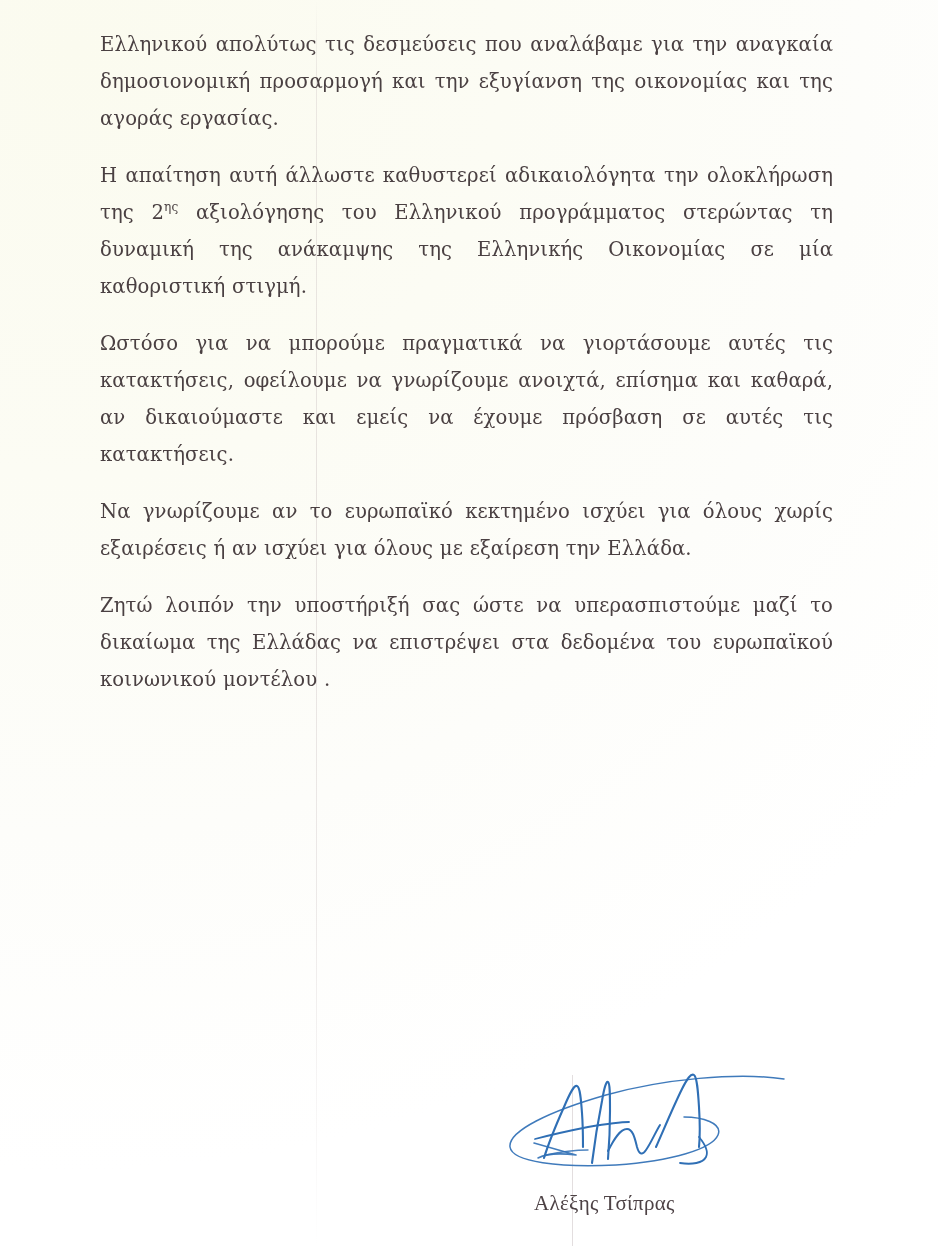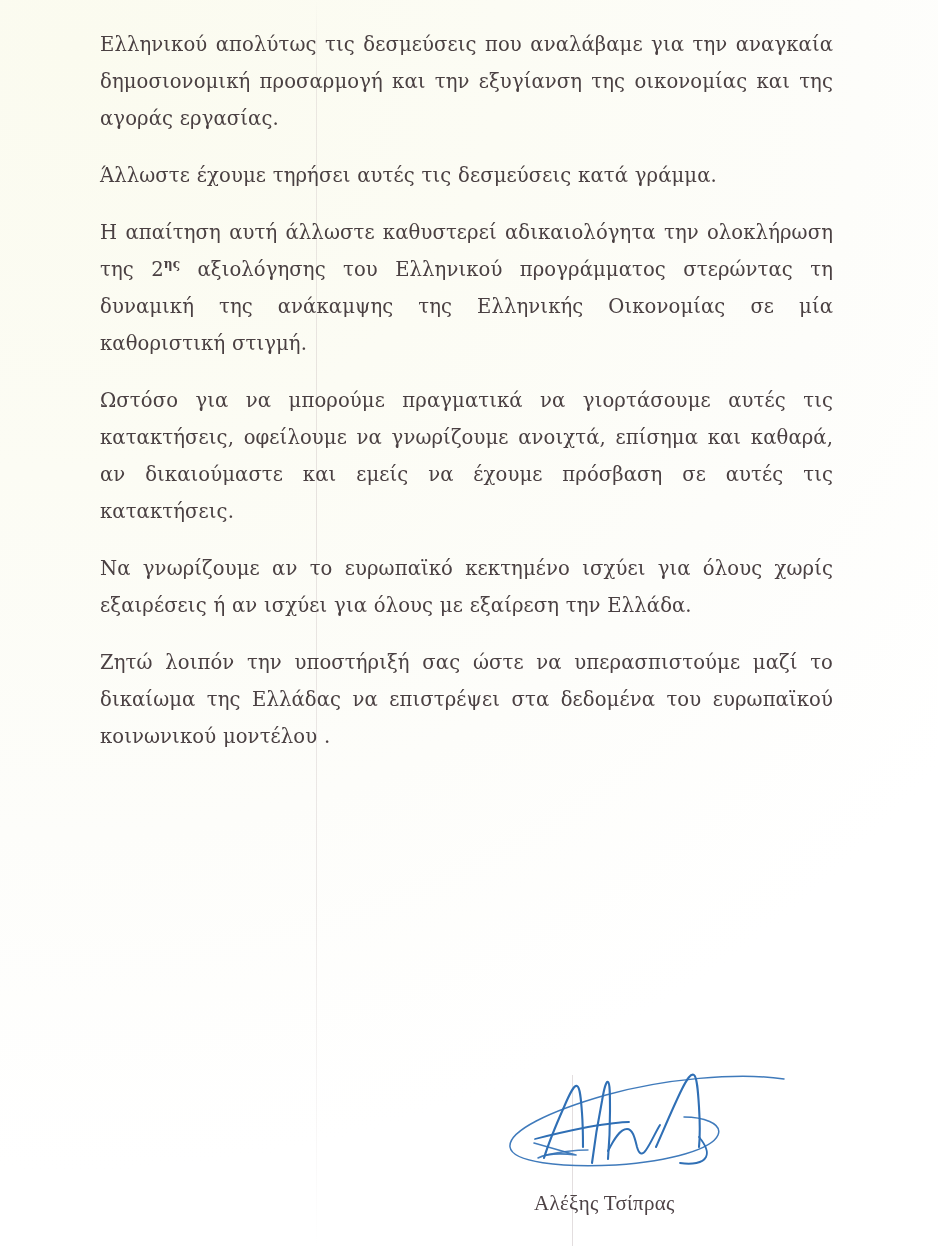--- a/index.html
+++ b/index.html
@@ -66,21 +66,20 @@
     text-justify: inter-word;
     letter-spacing: 0.1px;
     word-spacing: 0.4px;
   }
   p.para:last-child { margin-bottom: 0; }
 
   sup.ord {
     font-size: 0.62em;
     vertical-align: super;
     line-height: 0;
-    font-weight: bold;
   }
 
   
   .signature-block {
     position: absolute;
     left: 488px;
     top: 1055px;
     width: 330px;
     height: 180px;
   }
@@ -106,21 +105,20 @@
 <body>
 
 <div class="paper"></div>
 <div class="fold-line"></div>
 <div class="fold-line-2"></div>
 
 <div class="letter-body">
 
   <p class="para">Ελληνικού απολύτως τις δεσμεύσεις που αναλάβαμε για την αναγκαία δημοσιονομική προσαρμογή και την εξυγίανση της οικονομίας και της αγοράς εργασίας.</p>
 
-  <p class="para">Άλλωστε έχουμε τηρήσει αυτές τις δεσμεύσεις κατά γράμμα.</p>
 
 
   <p class="para"><span>Η απαίτηση αυτή άλλωστε καθυστερεί αδικαιολόγητα την ολοκλήρωση της 2</span><sup class="ord">ης</sup><span> αξιολόγησης του Ελληνικού προγράμματος στερώντας τη δυναμική της ανάκαμψης της Ελληνικής Οικονομίας σε μία καθοριστική στιγμή.</span></p>
 
 
 
 
   <p class="para">Ωστόσο για να μπορούμε πραγματικά να γιορτάσουμε αυτές τις κατακτήσεις, οφείλουμε να γνωρίζουμε ανοιχτά, επίσημα και καθαρά, αν δικαιούμαστε και εμείς να έχουμε πρόσβαση σε αυτές τις κατακτήσεις.</p>
 
   <p class="para">Να γνωρίζουμε αν το ευρωπαϊκό κεκτημένο ισχύει για όλους χωρίς εξαιρέσεις ή αν ισχύει για όλους με εξαίρεση την Ελλάδα.</p>

